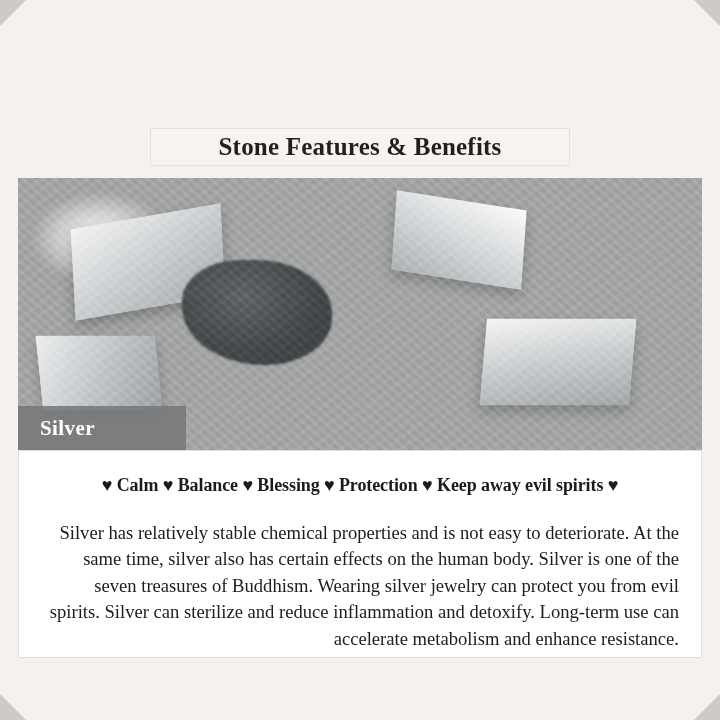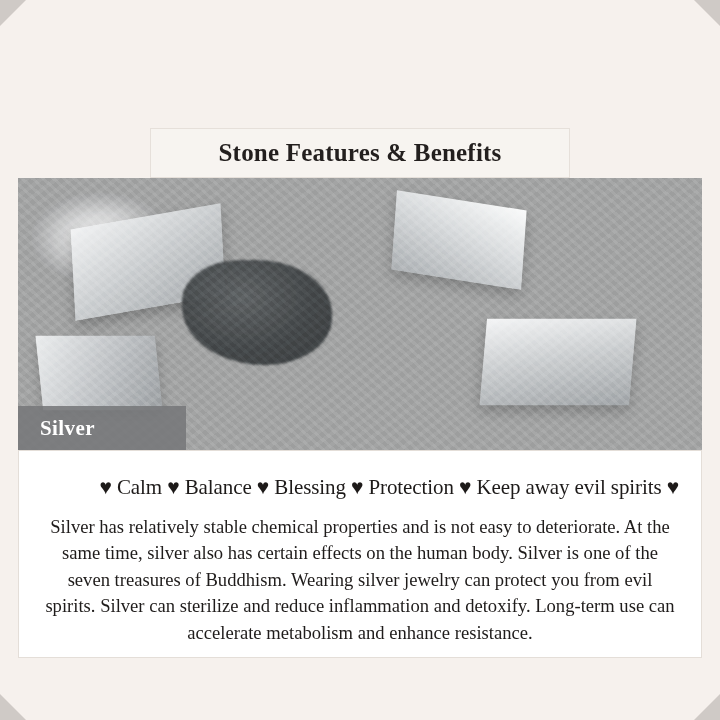--- a/index.html
+++ b/index.html
@@ -69,21 +69,21 @@
     color: #6d2a18;
     font-weight: bold;
   }
 
   
   .title-band {
     position: absolute;
     top: 128px;
     left: 150px;
     width: 420px;
-    height: 50px;
+    height: 38px;
     background: #f7f4f0;
     border: 1px solid #e6e0da;
     box-sizing: border-box;
     display: flex;
     align-items: center;
     justify-content: center;
   }
   .title-band .title-text {
     font-family: "Liberation Serif", serif;
     font-size: 25px;
@@ -208,34 +208,34 @@
     left: 18px;
     width: 684px;
     height: 208px;
     background: #ffffff;
     border: 1px solid #e4ded8;
     box-sizing: border-box;
     padding: 24px 22px 0 22px;
   }
   .benefits {
     font-family: "Liberation Serif", serif;
-    font-size: 21px;
-    font-weight: normal;
+    font-size: 18px;
+    font-weight: bold;
     color: #1d1a19;
-    text-align: right;
+    text-align: center;
     white-space: nowrap;
     letter-spacing: -0.1px;
   }
   .description {
-    margin-top: 14px;
+    margin-top: 24px;
     font-family: "Liberation Serif", serif;
     font-size: 18.6px;
     line-height: 1.42;
     color: #1f1c1b;
-    text-align: center;
+    text-align: right;
   }
 </style>
 </head>
 <body>
 
 <div class="page">
 
   <div class="corner corner-tl"></div>
   <div class="corner corner-tr"></div>
   <div class="corner corner-bl"></div>

